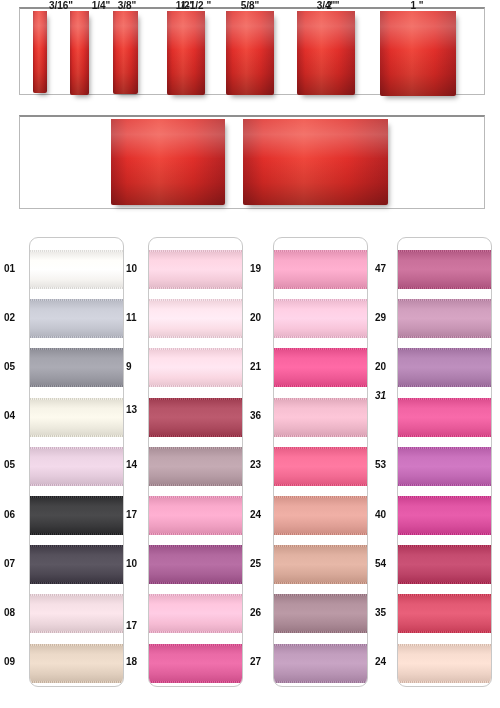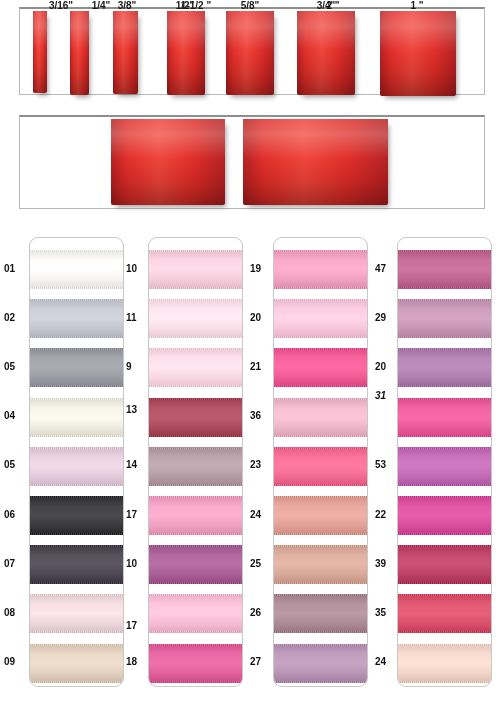--- a/index.html
+++ b/index.html
@@ -370,17 +370,17 @@
     <div class="swatch-number col-num-3" style="top: 459.3px;">23</div>
     <div class="swatch-number col-num-3" style="top: 508.5px;">24</div>
     <div class="swatch-number col-num-3" style="top: 557.7px;">25</div>
     <div class="swatch-number col-num-3" style="top: 606.9px;">26</div>
     <div class="swatch-number col-num-3" style="top: 656.1px;">27</div>
     <div class="swatch-number col-num-4" style="top: 262.5px;">47</div>
     <div class="swatch-number col-num-4" style="top: 311.7px;">29</div>
     <div class="swatch-number col-num-4" style="top: 360.9px;">20</div>
     <div class="swatch-number col-num-4" style="top: 390px; font-style: italic;">31</div>
     <div class="swatch-number col-num-4" style="top: 459.3px;">53</div>
-    <div class="swatch-number col-num-4" style="top: 508.5px;">22</div>
-    <div class="swatch-number col-num-4" style="top: 557.7px;">39</div>
+    <div class="swatch-number col-num-4" style="top: 508.5px;">40</div>
+    <div class="swatch-number col-num-4" style="top: 557.7px;">54</div>
     <div class="swatch-number col-num-4" style="top: 606.9px;">35</div>
     <div class="swatch-number col-num-4" style="top: 656.1px;">24</div>
   </div>
 
 </body></html>

